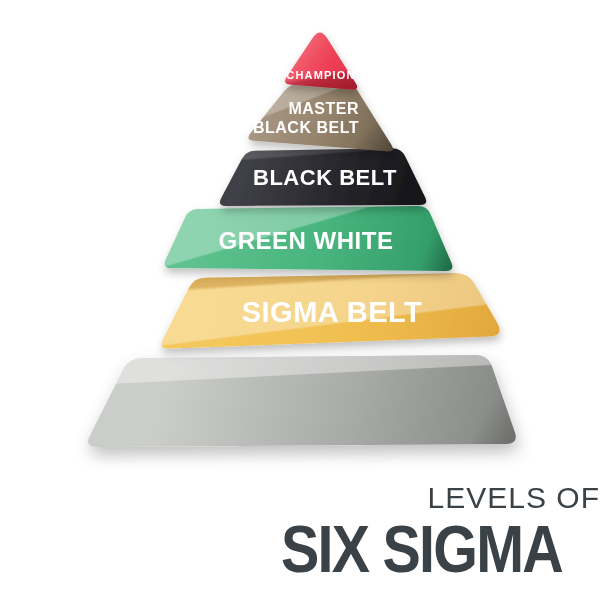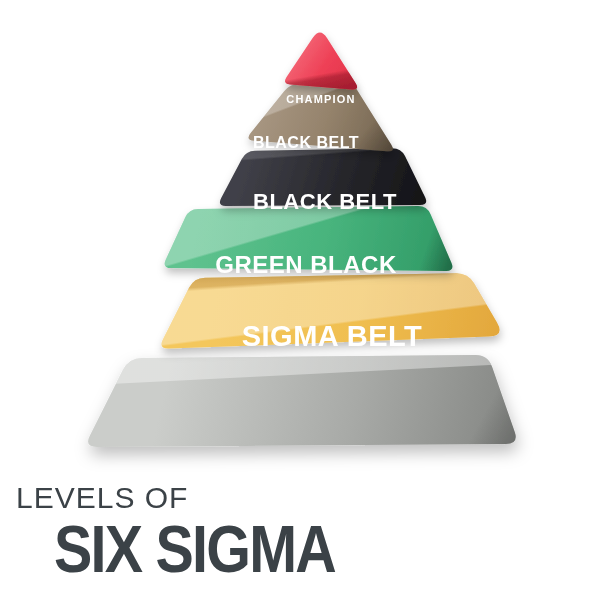--- a/index.html
+++ b/index.html
@@ -15,35 +15,34 @@
 
   .lbl {
     position: absolute;
     transform: translate(-50%, -50%);
     color: #ffffff;
     font-weight: 700;
     letter-spacing: 0.5px;
     white-space: nowrap;
     text-align: right;
     line-height: 1.18;
-    margin-top: 24px;
   }
   .lbl-champion { left: 321px; top: 75px;  font-size: 11px; letter-spacing: 1.2px; }
   .lbl-master   { left: 306px; top: 119px; font-size: 16px; }
   .lbl-master span { display: block; }
   .lbl-black    { left: 325px; top: 178px; font-size: 22px; }
   .lbl-green    { left: 306px; top: 241px; font-size: 24px; }
   .lbl-yellow   { left: 332px; top: 312px; font-size: 29px; }
   .lbl-white    { left: 303px; top: 403px; font-size: 34px; }
 
   .title {
     position: absolute;
     left: 0; right: 0;
     top: 482px;
-    text-align: left;
+    text-align: right;
     color: #3b4247;
     margin-left: 16px;
   }
   .title-line1 {
     font-size: 30px;
     font-weight: 400;
     letter-spacing: 1px;
     line-height: 1.05;
   }
   .title-line2 {
@@ -194,26 +193,27 @@
 
     <g filter="url(#ds)">
       <use href="#shape-red" fill="url(#g-red)"></use>
       <use href="#shape-red" fill="url(#o-red-dark)"></use>
     </g>
   </svg>
 
   <div class="lbl lbl-champion">CHAMPION</div>
 
   <div class="lbl lbl-master">
+    <span>MASTER</span>
     <span>BLACK BELT</span>
   </div>
 
   <div class="lbl lbl-black">BLACK BELT</div>
 
-  <div class="lbl lbl-green">GREEN BLACK</div>
+  <div class="lbl lbl-green">GREEN WHITE</div>
 
   <div class="lbl lbl-yellow">SIGMA BELT</div>
 
 
   <div class="title">
     <div class="title-line1">LEVELS OF</div>
     <div class="title-line2">SIX SIGMA</div>
   </div>
 
 </div>

